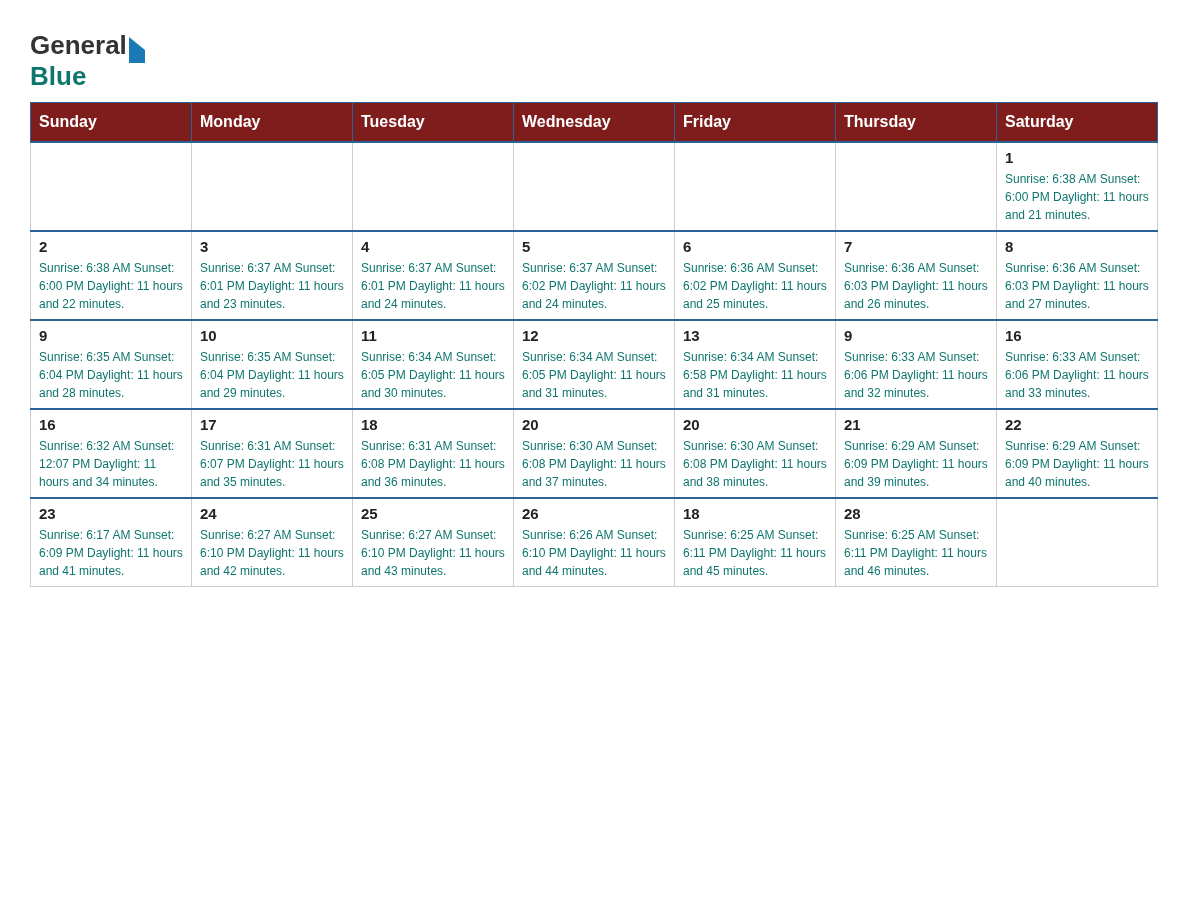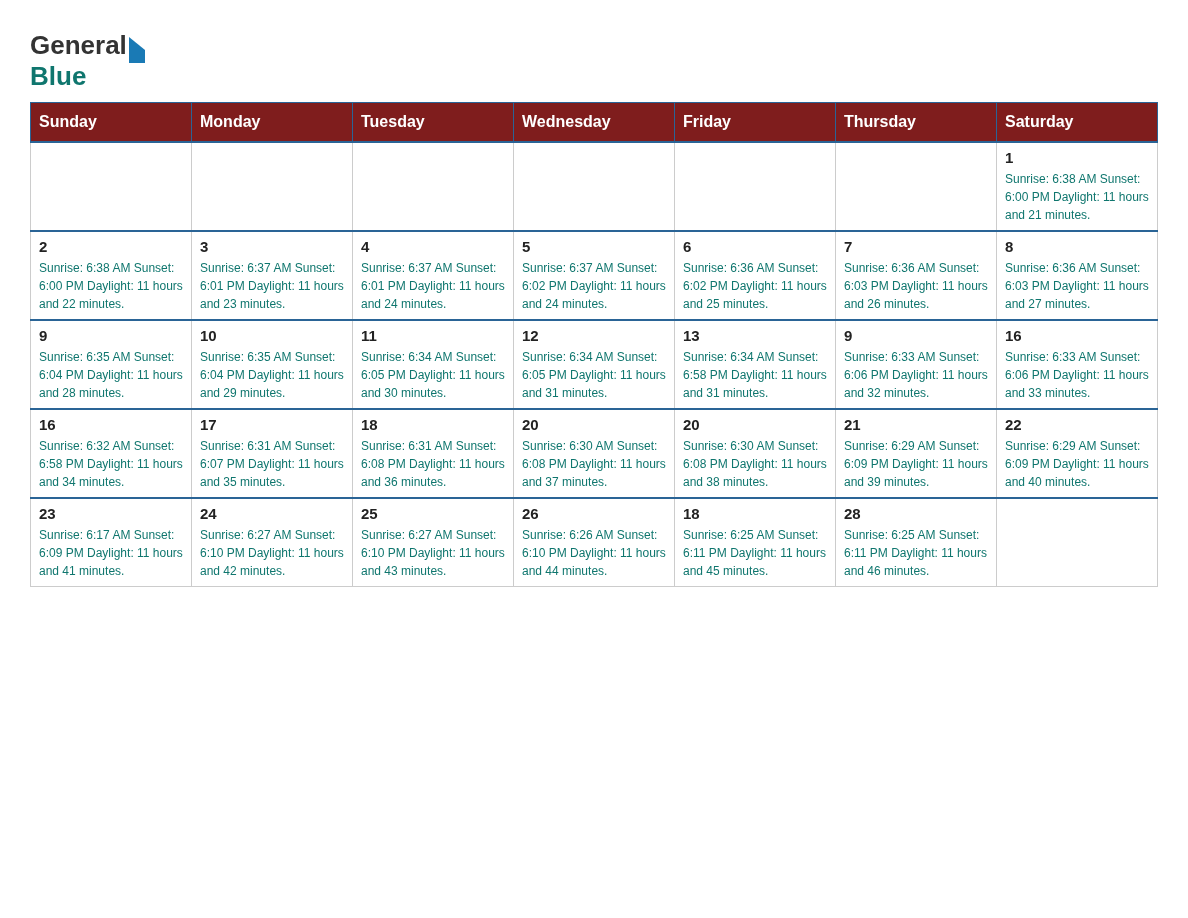--- a/index.html
+++ b/index.html
@@ -235,21 +235,21 @@
           <div class="day-info">Sunrise: 6:33 AM
 Sunset: 6:06 PM
 Daylight: 11 hours
 and 33 minutes.</div>
         </td>
       </tr>
       <tr class="week-row">
         <td>
           <span class="day-number">16</span>
           <div class="day-info">Sunrise: 6:32 AM
-Sunset: 6:58 PM
+Sunset: 12:07 PM
 Daylight: 11 hours
 and 34 minutes.</div>
         </td>
         <td>
           <span class="day-number">17</span>
           <div class="day-info">Sunrise: 6:31 AM
 Sunset: 6:07 PM
 Daylight: 11 hours
 and 35 minutes.</div>
         </td>

